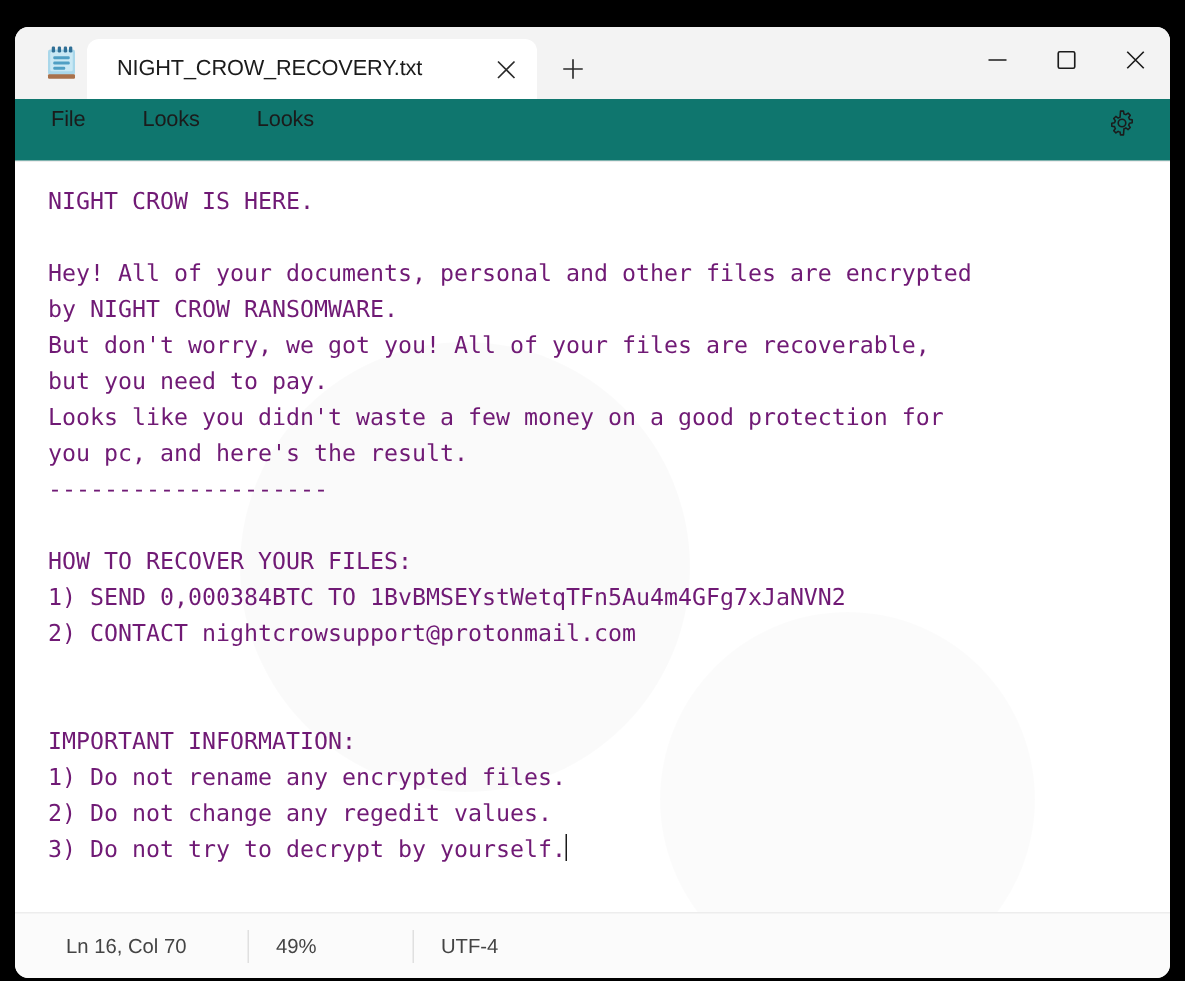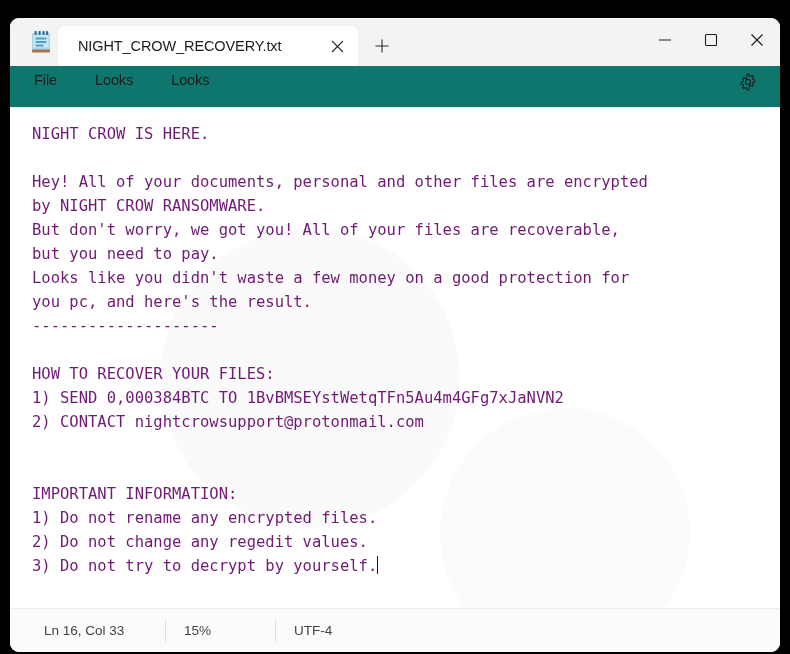--- a/index.html
+++ b/index.html
@@ -291,18 +291,18 @@
 2) CONTACT nightcrowsupport@protonmail.com
 
 
 IMPORTANT INFORMATION:
 1) Do not rename any encrypted files.
 2) Do not change any regedit values.
 3) Do not try to decrypt by yourself.</span><span class="caret"></span></div>
   </div>
 
   <div class="statusbar">
-    <div class="sb-cell sb-w1">Ln 16, Col 33</div>
-    <div class="sb-cell sb-w2">15%</div>
+    <div class="sb-cell sb-w1">Ln 16, Col 70</div>
+    <div class="sb-cell sb-w2">49%</div>
     <div class="sb-cell last">UTF-4</div>
   </div>
 
 </div>
 
 </body></html>

